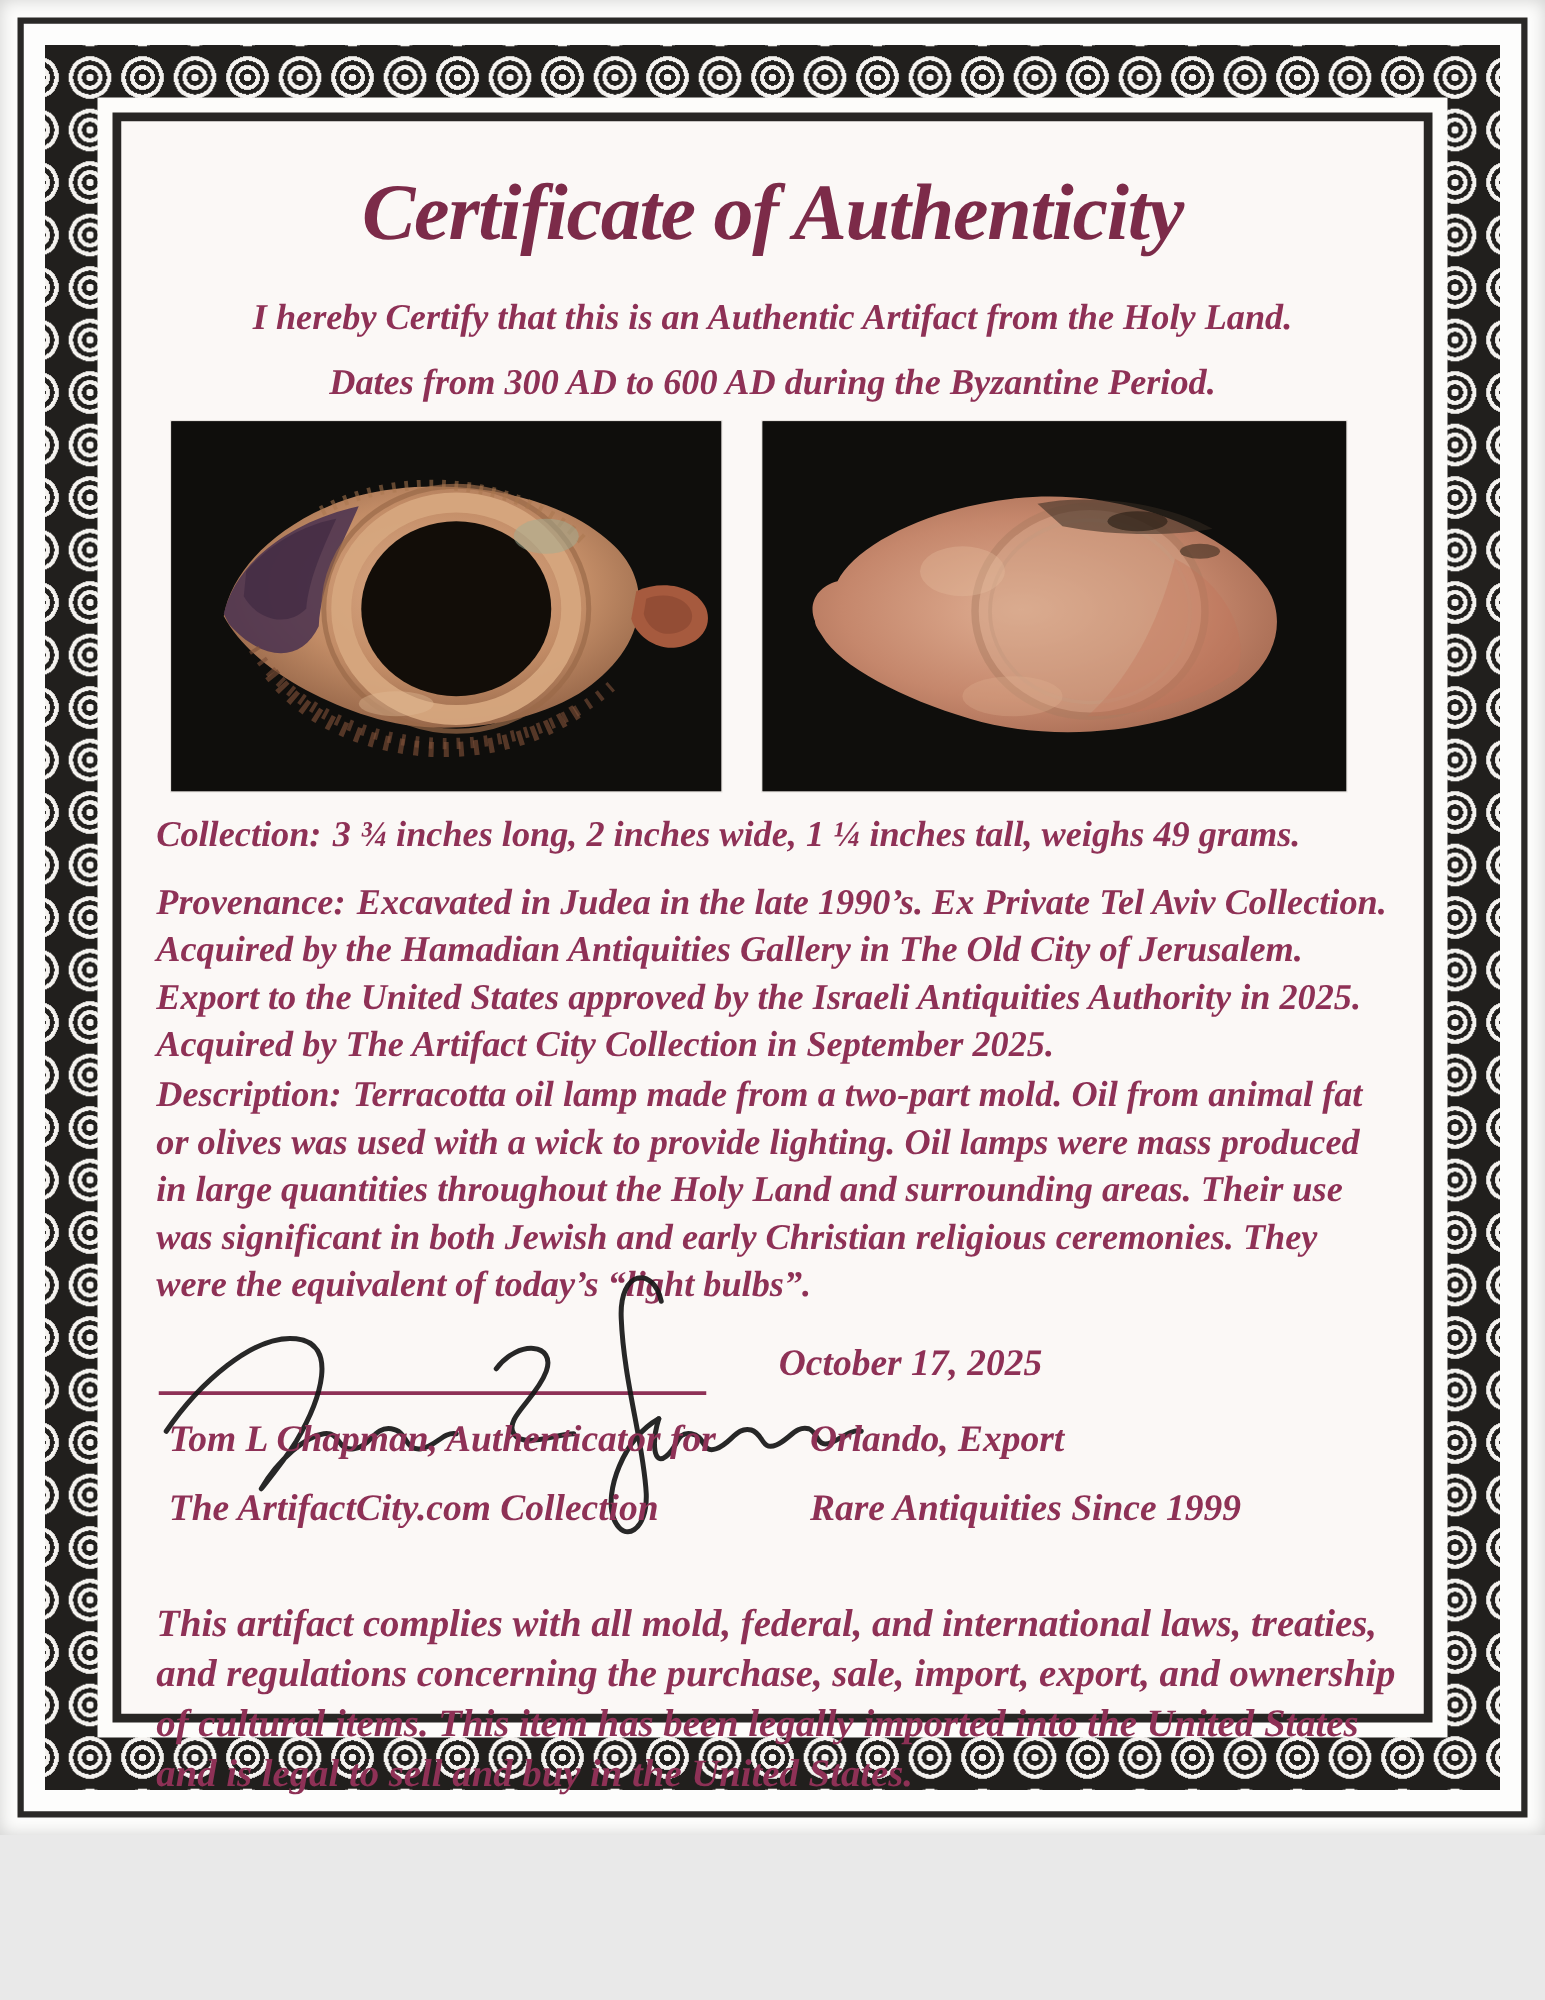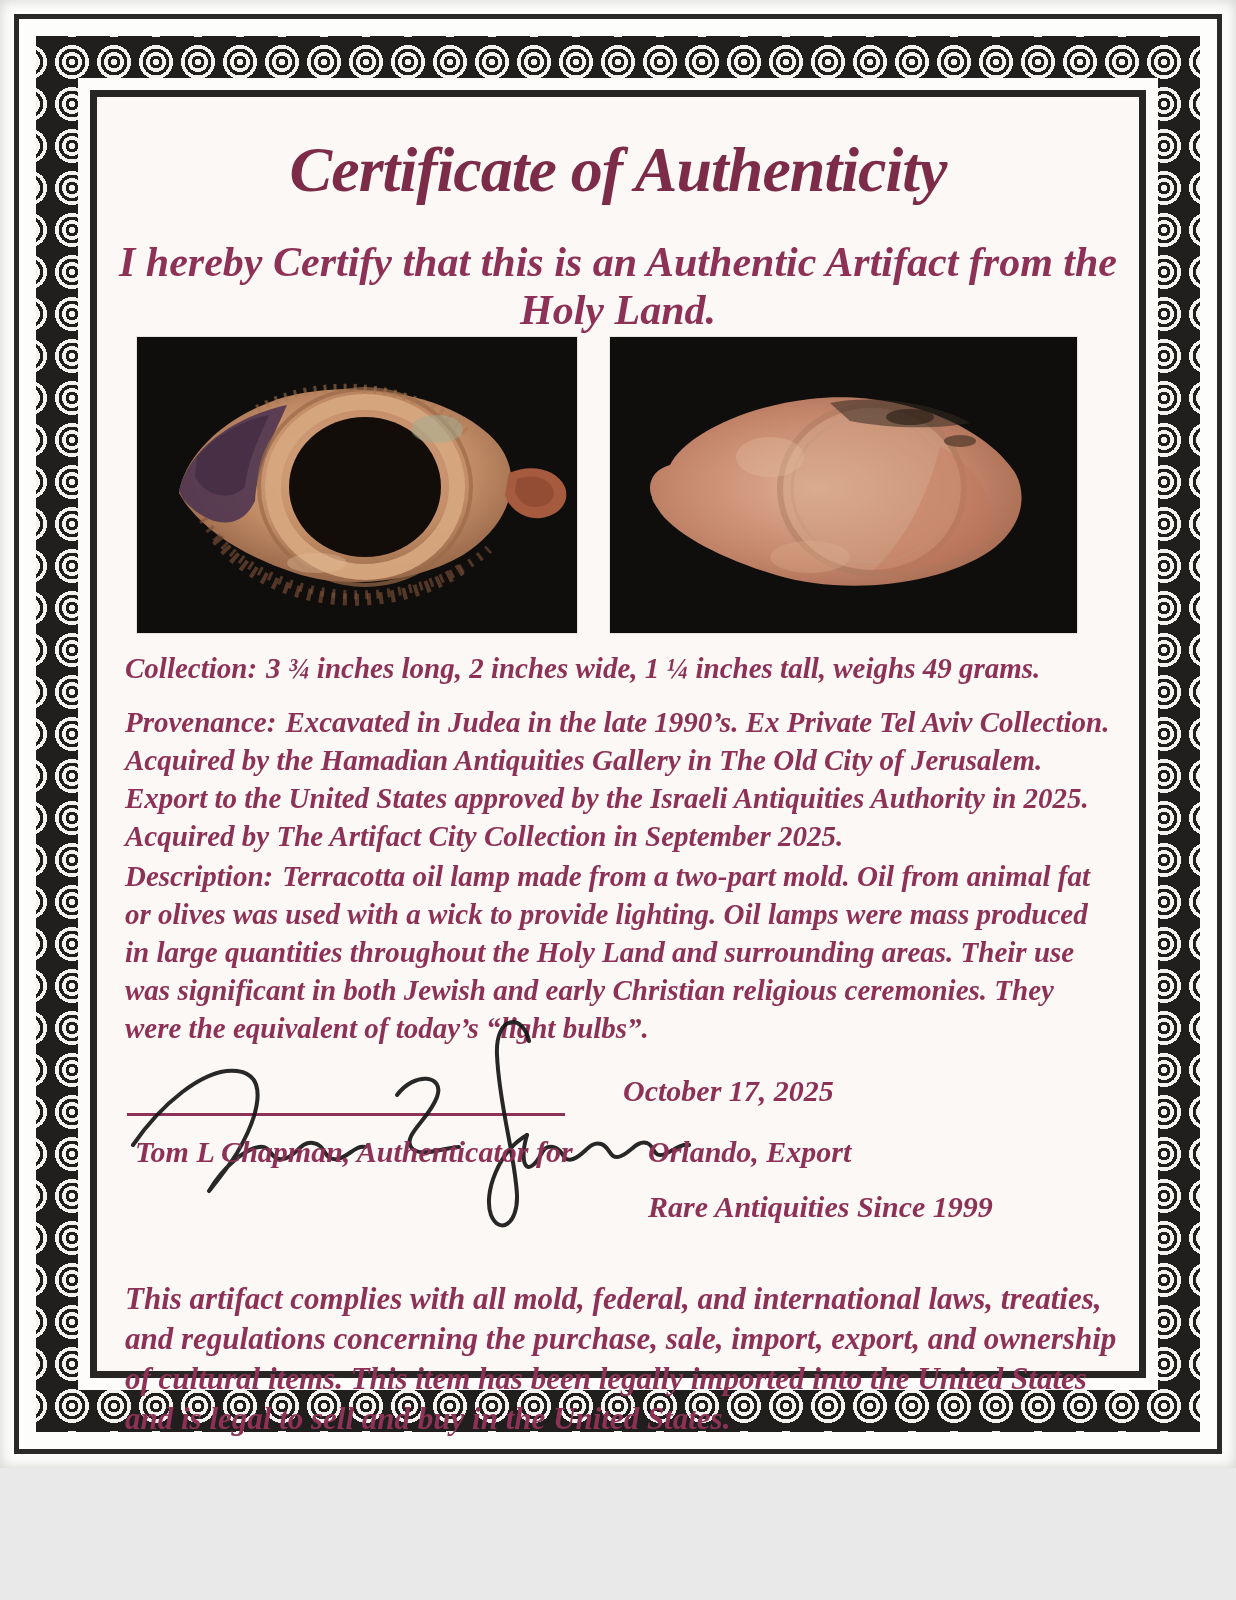--- a/index.html
+++ b/index.html
@@ -27,21 +27,21 @@
   .band-hole{position:absolute;inset:78px;background:#fdfcfa;}
   .inner-frame{position:absolute;inset:90px;border:7px solid #282624;background:#fbf8f6;}
   
   .content{position:absolute;inset:97px;color:#8e3156;}
   .abs{position:absolute;}
   .title{
     left:0;right:0;top:36px;text-align:center;
     font-size:64px;font-weight:700;font-style:italic;color:#7c2b49;
     letter-spacing:-1px;
   }
-  .stmt{left:0;right:0;text-align:center;font-size:42px;font-weight:700;font-style:italic;}
+  .stmt{left:0;right:0;text-align:center;font-size:29px;font-weight:700;font-style:italic;}
   .stmt1{top:141px;}
   .stmt2{top:193px;}
   .photos{top:240px;left:40px;display:flex;gap:33px;}
   .photo{background:#0f0e0c;height:296px;box-shadow:0 0 0 1px #e7e3df;}
   .photo svg{display:block;}
   .para{font-size:29px;font-weight:700;font-style:italic;line-height:38px;margin:0;}
   .lead{margin-right:9px;}
   .dims{top:552px;left:28px;width:1000px;}
   .prov{top:606px;left:28px;width:990px;}
   .desc{top:760px;left:28px;width:990px;}
@@ -63,20 +63,21 @@
   <div class="outer-line"></div>
   <div class="circle-band"></div>
   <div class="band-hole"></div>
   <div class="inner-frame"></div>
 
   <div class="content">
 
     <div class="abs title">Certificate of Authenticity</div>
 
     <div class="abs stmt stmt1">I hereby Certify that this is an Authentic Artifact from the Holy Land.</div>
+    <div class="abs stmt stmt2">Dates from 300 AD to 600 AD during the Byzantine Period.</div>
 
     <div class="abs photos">
 
       <div class="photo">
         <svg width="440" height="296" viewBox="0 0 440 296">
           <defs>
             <radialGradient id="g1" cx="52%" cy="42%" r="65%">
               <stop offset="0%" stop-color="#dcab88"></stop>
               <stop offset="55%" stop-color="#c28c66"></stop>
               <stop offset="100%" stop-color="#8a5c41"></stop>
@@ -147,18 +148,19 @@
         <path d="M28 140 C54 102 98 62 132 66 C166 70 152 114 132 148 C122 164 112 176 104 186 C118 162 140 144 154 142 C168 140 164 156 178 154 C192 152 194 136 208 138 C222 140 218 156 232 154 C244 152 250 140 260 142"></path>
         <path d="M292 90 C310 66 340 70 332 92 C324 114 298 130 306 142 C314 154 340 142 354 142"></path>
         <path d="M424 36 C418 8 390 10 392 50 C394 100 410 150 412 190 C413 220 394 230 386 210 C378 188 394 146 422 130"></path>
         <path d="M422 130 C416 150 418 168 428 160 C438 152 436 140 448 142 C460 144 456 158 468 154 C480 150 484 136 496 139 C506 142 504 156 516 151 C526 147 532 135 542 138 C550 141 548 154 560 149 C568 146 576 138 584 140"></path>
       </g>
     </svg>
 
     <div class="abs who row-date">October 17, 2025</div>
     <div class="abs who row2l">Tom L Chapman, Authenticator for</div>
     <div class="abs who row2r">Orlando, Export</div>
+    <div class="abs who row3l">The ArtifactCity.com Collection</div>
     <div class="abs who row3r">Rare Antiquities Since 1999</div>
 
     <p class="abs para legal">This artifact complies with all mold, federal, and international laws, treaties, and regulations concerning the purchase, sale, import, export, and ownership of cultural items. This item has been legally imported into the United States and is legal to sell and buy in the  United States.</p>
 
   </div>
 </div>
 
 </body></html>

